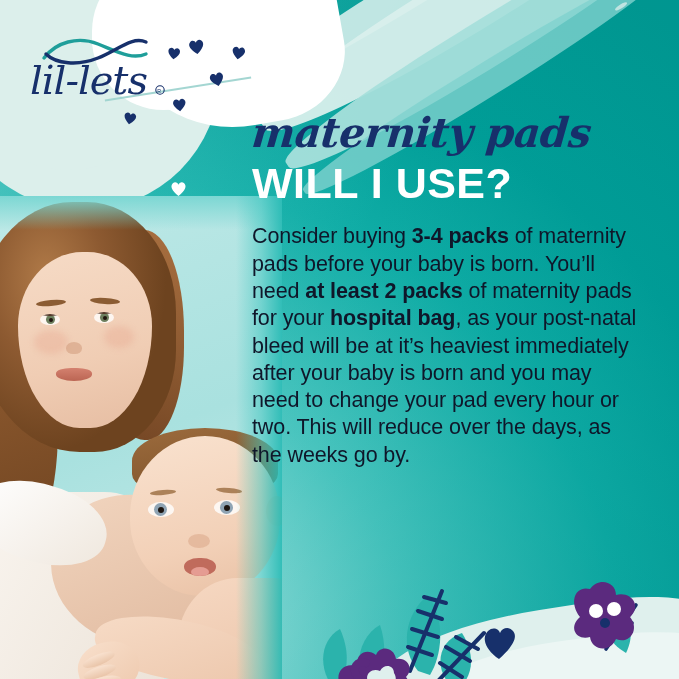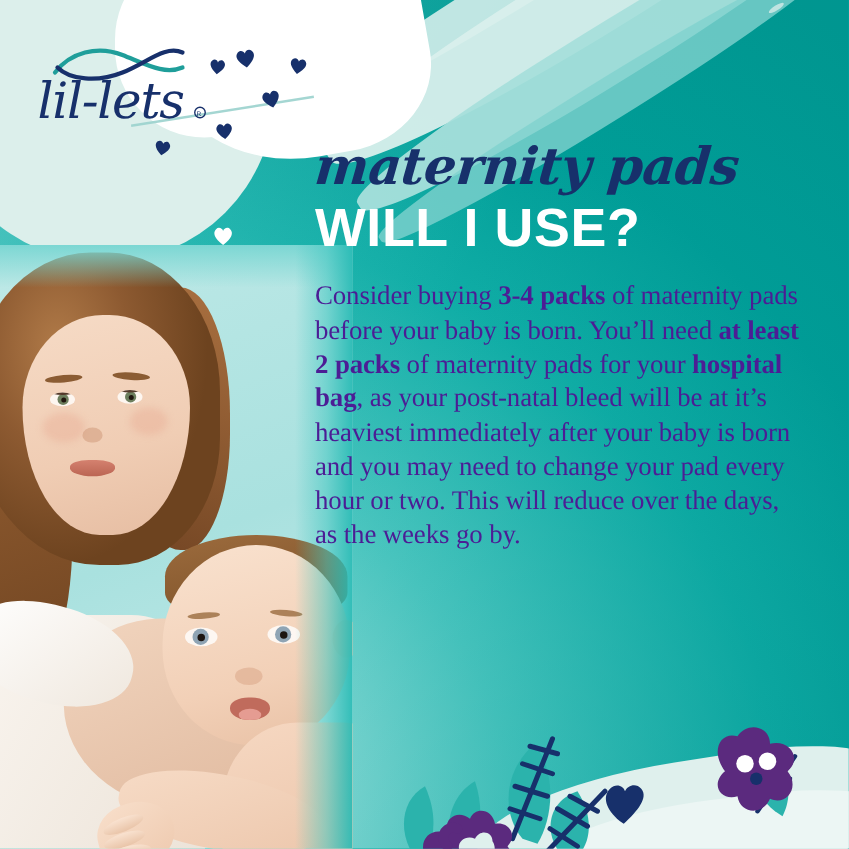--- a/index.html
+++ b/index.html
@@ -156,24 +156,24 @@
     font-style:italic; font-weight:bold;
     color:#17306b;
     font-size:41px; line-height:1.16;
     margin:2px 0 4px 0; letter-spacing:-.5px;
     transform:skewX(-5deg);
   }
   .hl3 { margin-top:0; }
 
   .body-copy {
     margin-top:18px;
-    color:#4c1d95;
+    color:#0f172a;
     font-size:21.5px;
     line-height:1.27;
-    font-family:Liberation Serif, serif;
+    font-family:Liberation Sans, sans-serif;
     letter-spacing:-.1px;
     max-width:392px;
   }
   .body-copy b { font-weight:bold; }
 
   
   .floral { position:absolute; left:300px; bottom:-6px; width:400px; height:110px; }
   .floral svg { display:block; }
   .bot-brush { position:absolute; left:380px; bottom:-26px; width:340px; height:96px;
                background:#dff0ed; border-radius:58% 42% 40% 60%; transform:rotate(-9deg); }

